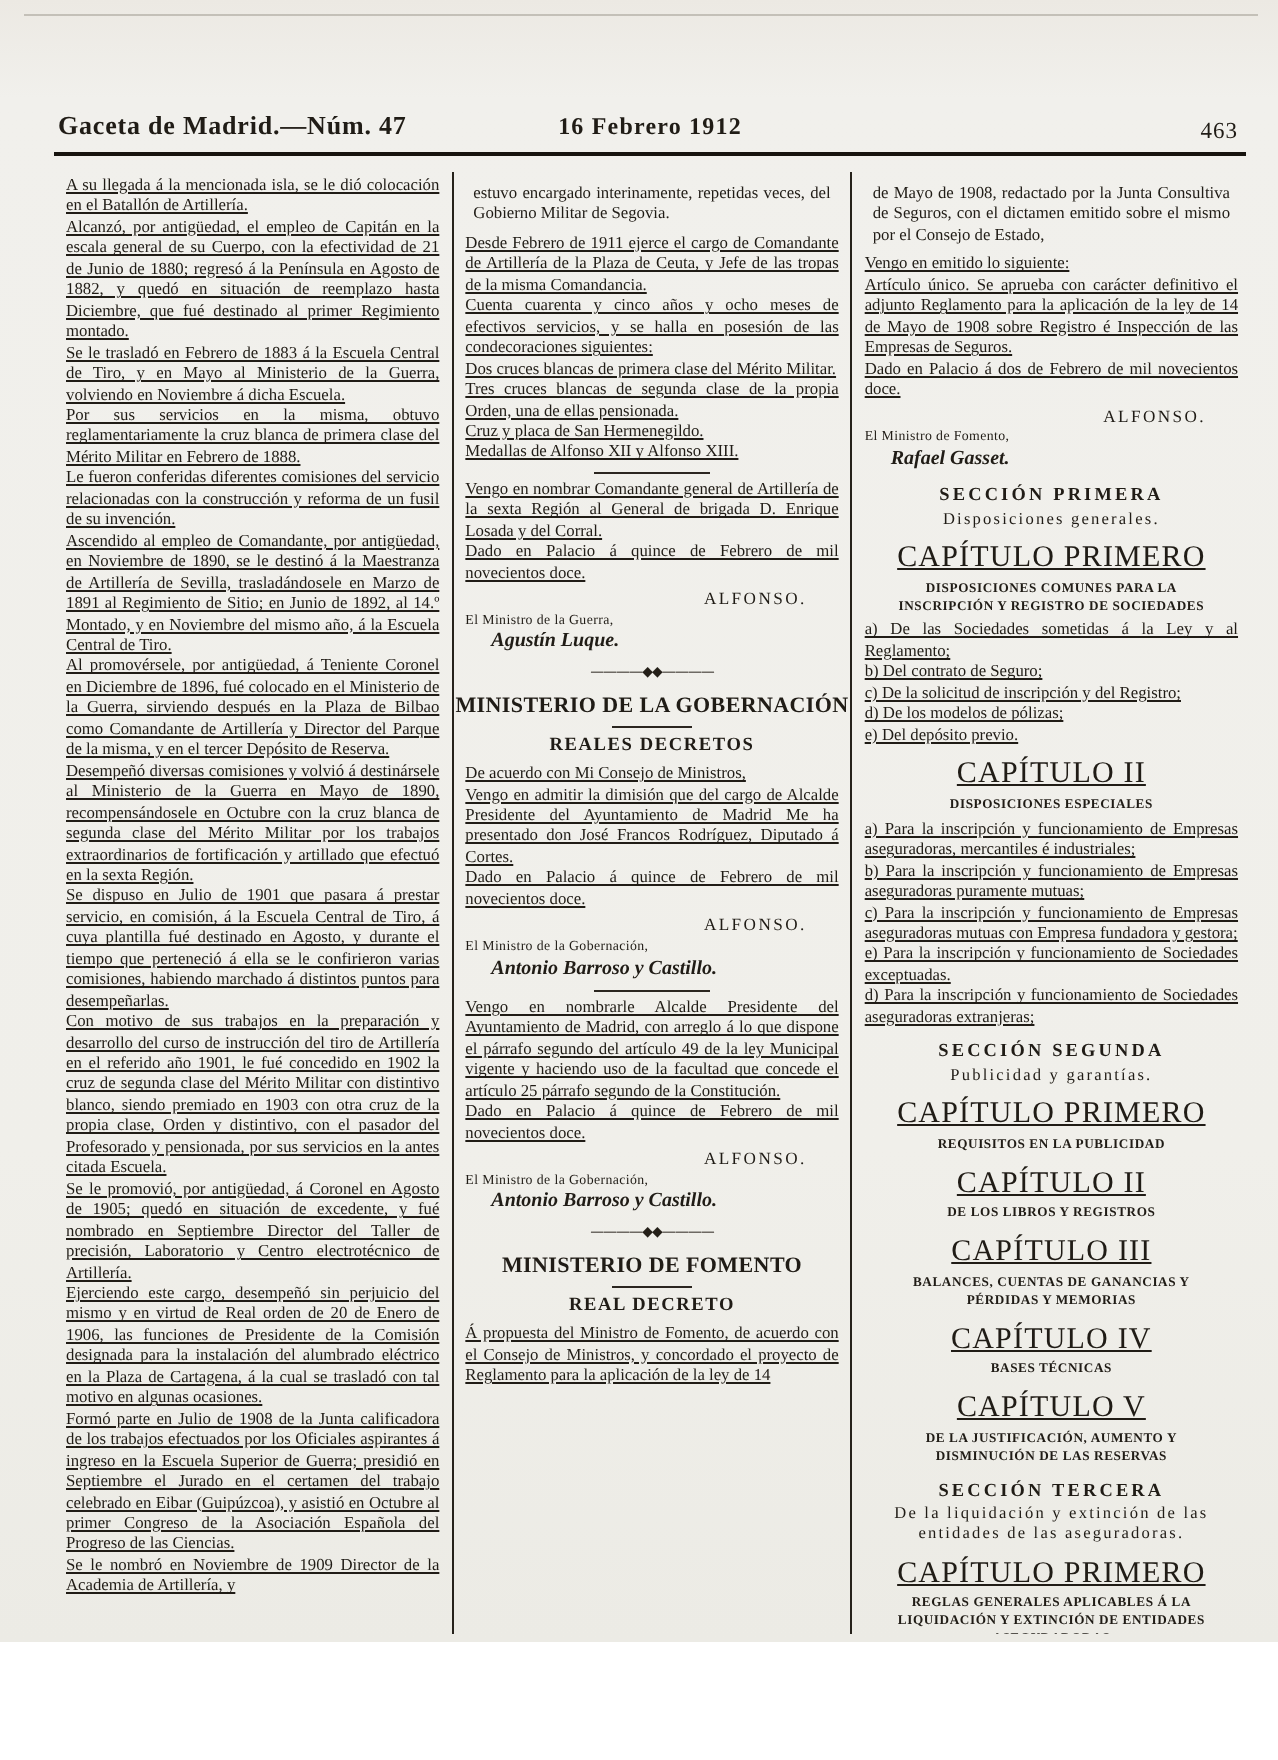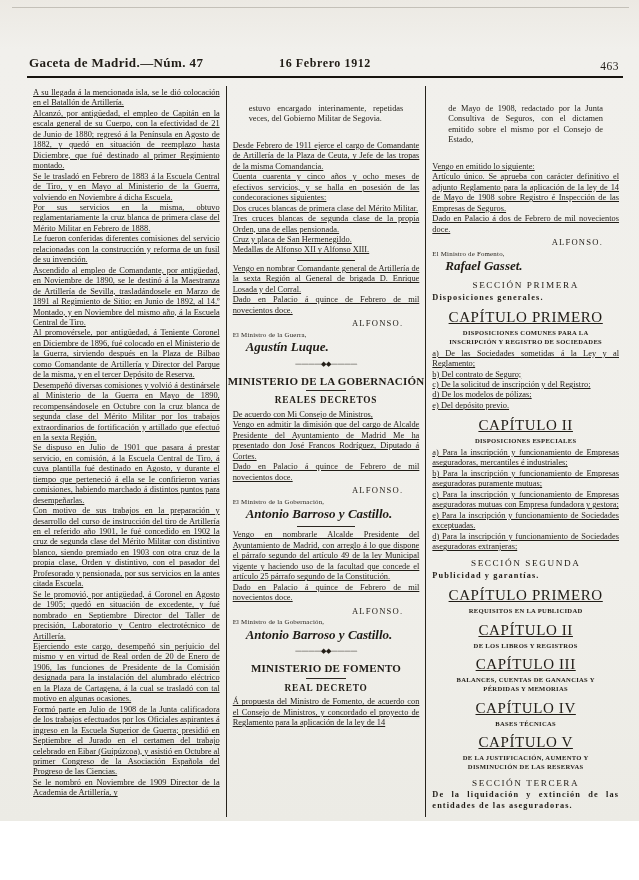--- a/index.html
+++ b/index.html
@@ -25,39 +25,39 @@
     display:flex;
   }
   .col{
     flex:1 1 0;min-width:0;padding:2px 6px 0 6px;
     text-align:justify;font-size:8.4px;line-height:1.245;
     overflow:hidden;
   }
   .col + .col{border-left:1px solid #26221b;}
   .col > div{text-indent:0;}
   .p,.item{text-indent:11px;margin:0;text-decoration:underline;}
-  .pni{text-indent:0;margin:16px;}
+  .pni{text-indent:0;margin:4px;}
   .sig{text-align:right;padding-right:16px;letter-spacing:1.2px;font-size:8.6px;margin:2px 0 1px;}
   .minister{font-size:6.9px;margin-top:2px;letter-spacing:.2px;}
-  .msig{font-style:italic;font-weight:bold;font-size:13px;padding-left:13px;margin:0 0 2px;}
+  .msig{font-style:italic;font-weight:bold;font-size:10px;padding-left:13px;margin:0 0 2px;}
   .orn{
     text-align:center;font-family:"DejaVu Sans",sans-serif;
     font-size:7px;letter-spacing:-.5px;height:9px;line-height:9px;
     margin:4px 0 2px;overflow:hidden;color:#241f18;
   }
   .rule{width:58px;border-top:1px solid #2b2620;margin:4px auto 3px;height:0;}
   .rulesm{width:40px;border-top:1px solid #2b2620;margin:2px auto 2px;height:0;}
   .ministry{
     display:flex;justify-content:center;
     font-weight:bold;font-size:11px;letter-spacing:.2px;
     margin:6px 0 1px;white-space:nowrap;
   }
   .subhead{text-align:center;font-weight:bold;font-size:9.3px;letter-spacing:.8px;margin:4px 0 3px;}
-  .section{text-align:center;font-weight:normal;font-size:9.2px;letter-spacing:1.6px;margin-top:6px;}
-  .sectionsub{font-weight:bold;font-size:8.3px;letter-spacing:1.1px;margin:1px 0 1px;}
+  .section{text-align:center;font-weight:bold;font-size:9.2px;letter-spacing:1.6px;margin-top:6px;}
+  .sectionsub{text-align:center;font-weight:normal;font-size:8.3px;letter-spacing:1.1px;margin:1px 0 1px;}
   .chapter{text-align:center;font-size:15px;letter-spacing:.6px;margin:5px 0 2px;text-decoration:underline;}
   .caps{
     text-align:center;font-weight:bold;font-size:6.6px;letter-spacing:.3px;
     margin:0 auto 2px;max-width:162px;line-height:1.35;
   }
 </style>
 </head>
 <body>
 
 <div class="page">

